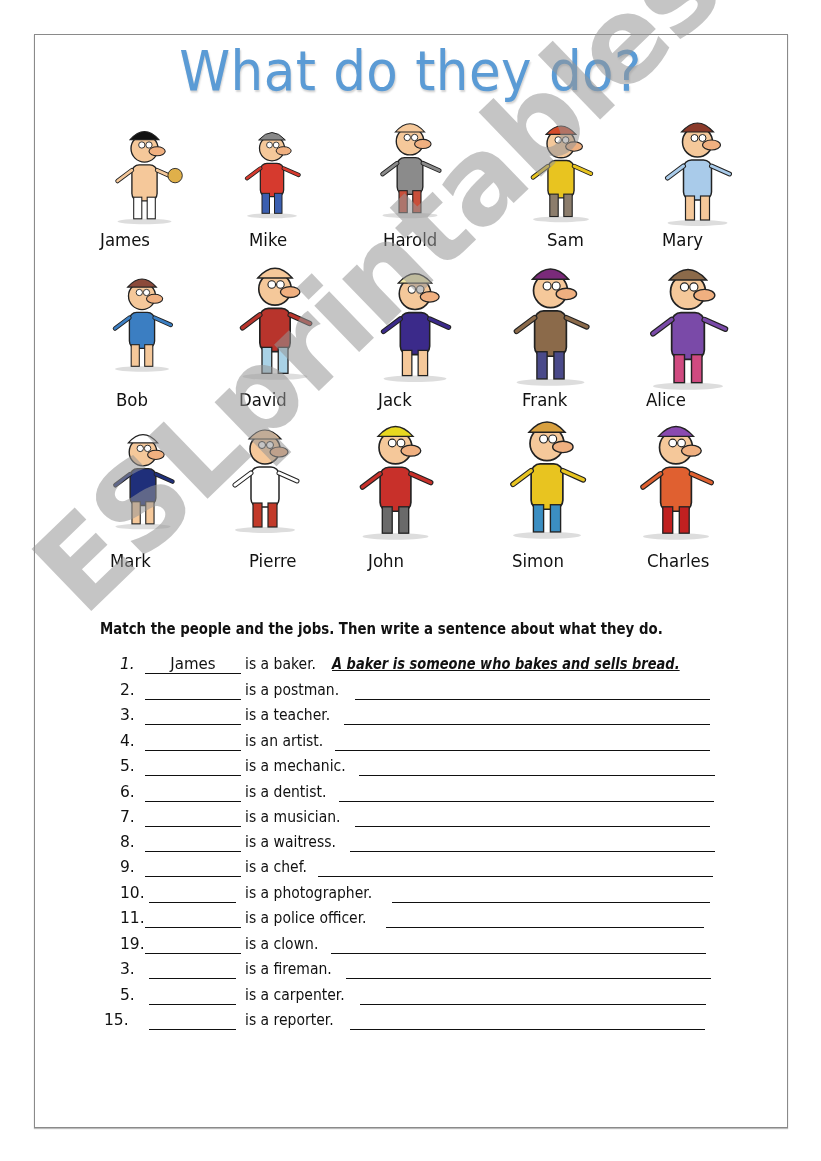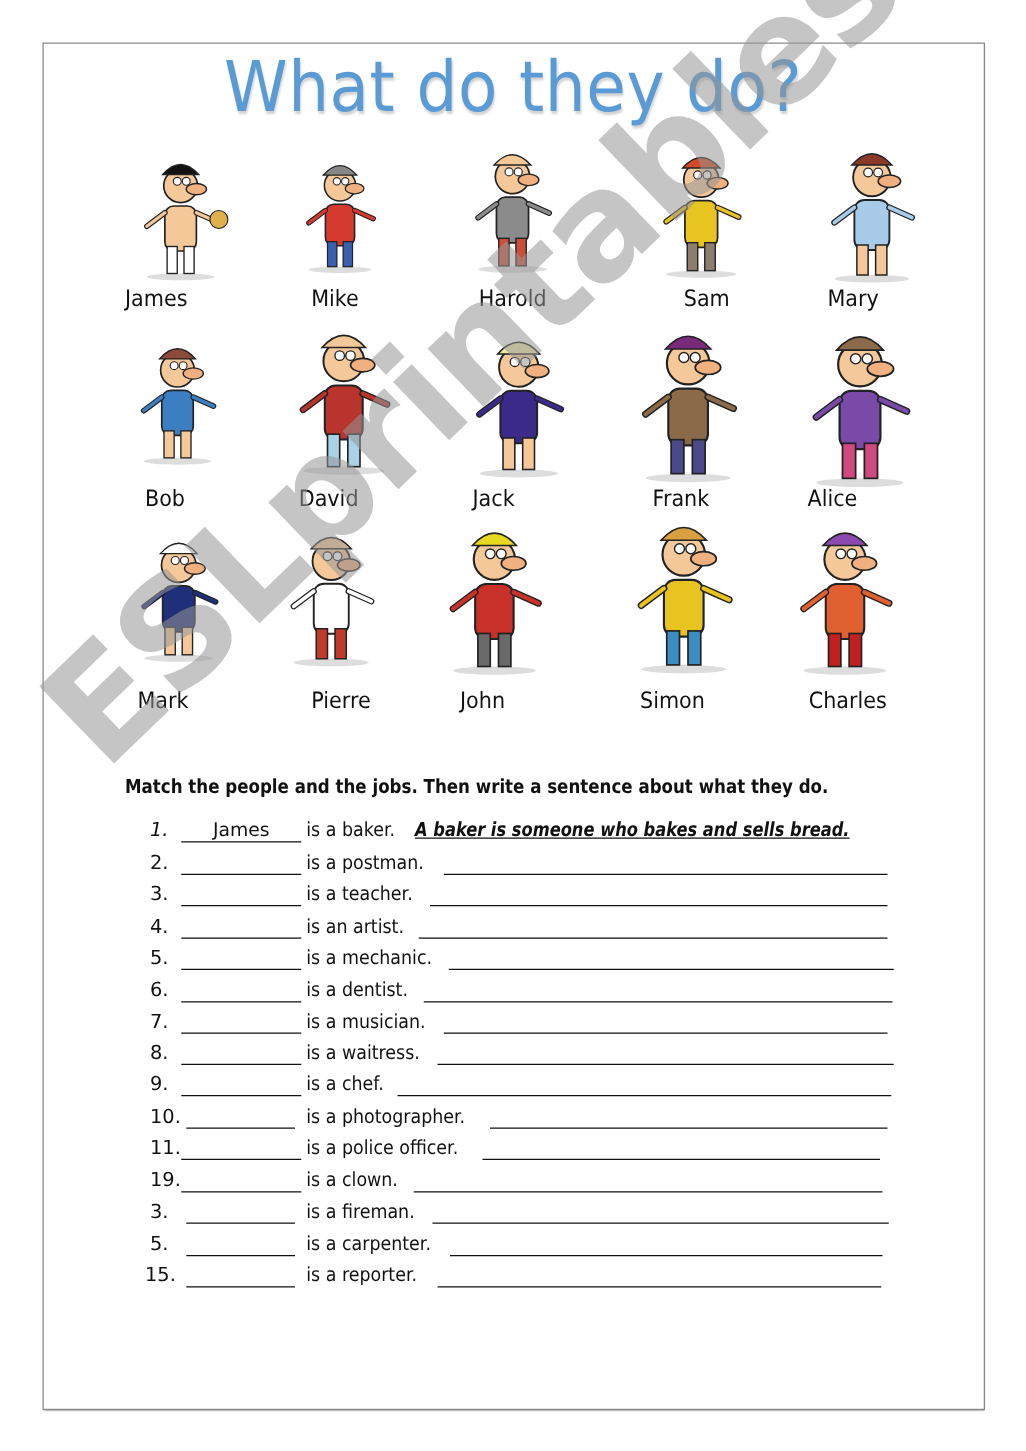--- a/index.html
+++ b/index.html
@@ -350,20 +350,20 @@
       <span class="job" style="left: 245px;">is a fireman.</span>
       <span class="line" style="left: 346px; width: 365px;"></span>
     </div>
     <div class="row" style="top: 986px; width: 821px;">
       <span class="num" style="left: 120px;">5.</span>
       <span class="blank" style="left: 149px; width: 87px;"></span>
       <span class="job" style="left: 245px;">is a carpenter.</span>
       <span class="line" style="left: 360px; width: 346px;"></span>
     </div>
     <div class="row" style="top: 1011px; width: 821px;">
-      <span class="num" style="left: 116px;">15.</span>
+      <span class="num" style="left: 104px;">15.</span>
       <span class="blank" style="left: 149px; width: 87px;"></span>
       <span class="job" style="left: 245px;">is a reporter.</span>
       <span class="line" style="left: 350px; width: 355px;"></span>
     </div>
   </div>
 
 <div class="watermark">ESLprintables.com</div>
 
 </body></html>

